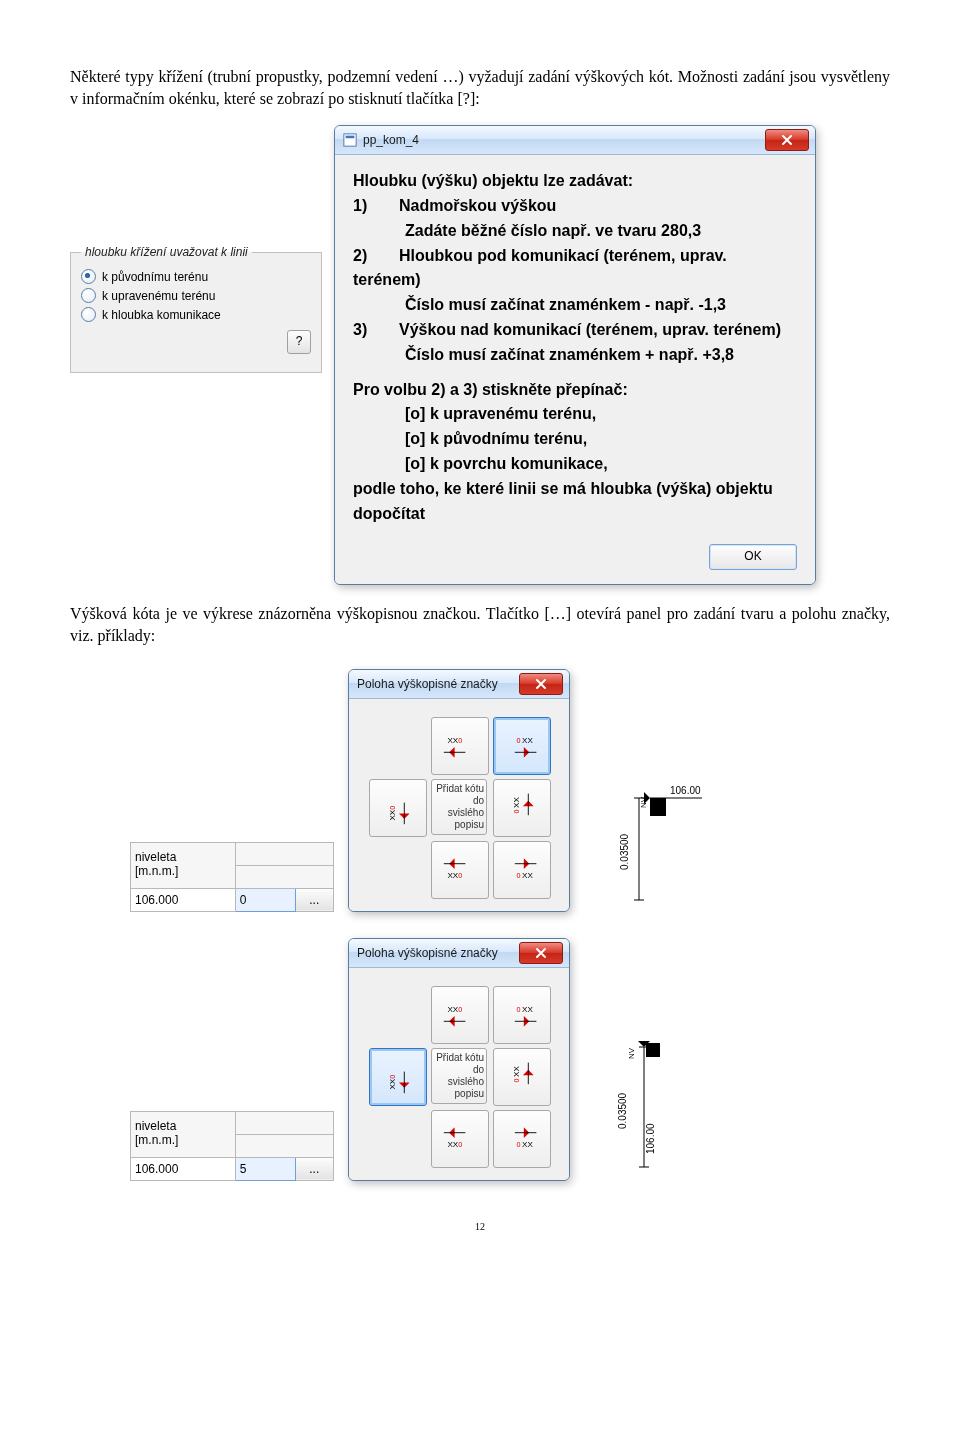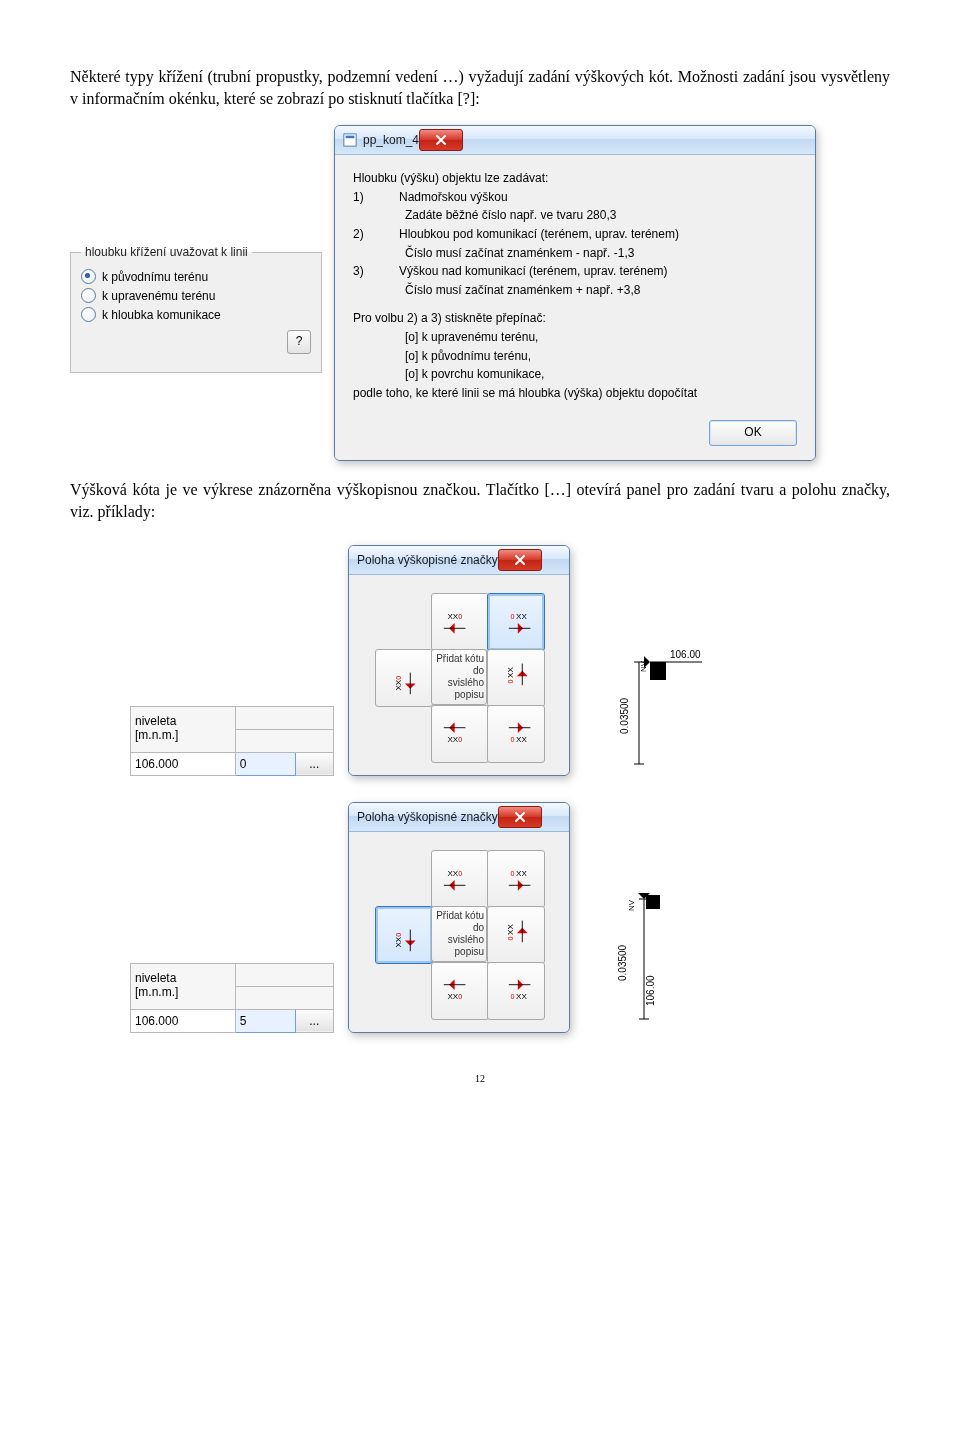--- a/index.html
+++ b/index.html
@@ -27,20 +27,21 @@
     color: #000;
     border: 1px solid #5a7ca0;
     border-radius: 6px;
     background: #f0f0f0;
     box-shadow: 2px 3px 8px rgba(0,0,0,.25);
     position: relative;
   }
   .titlebar {
     display: flex;
     align-items: center;
+    justify-content: space-between;
     height: 28px;
     padding: 0 6px 0 8px;
     border-top-left-radius: 5px;
     border-top-right-radius: 5px;
     background: linear-gradient(to bottom, #f4f9ff 0%, #d8e8fb 45%, #c1d8f2 46%, #d6e7fa 100%);
     border-bottom: 1px solid #9db9d7;
   }
   .title-left {
     display: flex;
     align-items: center;
@@ -95,20 +96,21 @@
     border: 1px solid #bfbfbf;
     background: #f0f0f0;
     padding: 6px 10px 10px 10px;
     margin: 0;
     position: relative;
   }
   fieldset.groupbox legend {
     font-size: 12px;
     padding: 0 4px;
     color: #222;
+    font-style: italic;
   }
   .radio-row {
     display: flex;
     align-items: center;
     gap: 6px;
     margin: 4px 0;
   }
   .radio {
     width: 13px; height: 13px;
     border-radius: 50%;
@@ -140,22 +142,23 @@
   }
 
   
   .fig-row-1 {
     display:flex;
     gap: 12px;
     align-items: flex-start;
     margin: 14px 0 18px 0;
   }
   .info-lines {
-    font-size: 12px;
+    font-size: 16px;
     line-height: 1.55;
+    font-weight: bold;
   }
   .indent1 { padding-left: 52px; }
   .info-num { display:inline-block; width:46px; }
 
   
   .fig-block {
     display:flex;
     align-items:flex-end;
     gap: 14px;
     margin: 22px 0 26px 60px;
@@ -182,20 +185,21 @@
   }
 
   
   .palette {
     width: 220px;
   }
   .palette .gridp {
     display:grid;
     grid-template-columns: repeat(3, 56px);
     grid-template-rows: repeat(3, 56px);
+    gap: 6px;
     justify-content: center;
     margin-top: 4px;
   }
   .mark-cell {
     width:56px; height:56px;
     background: linear-gradient(to bottom,#fdfdfd,#eee);
     border:1px solid #a8a8a8;
     border-radius:3px;
     display:flex;
     align-items:center;

